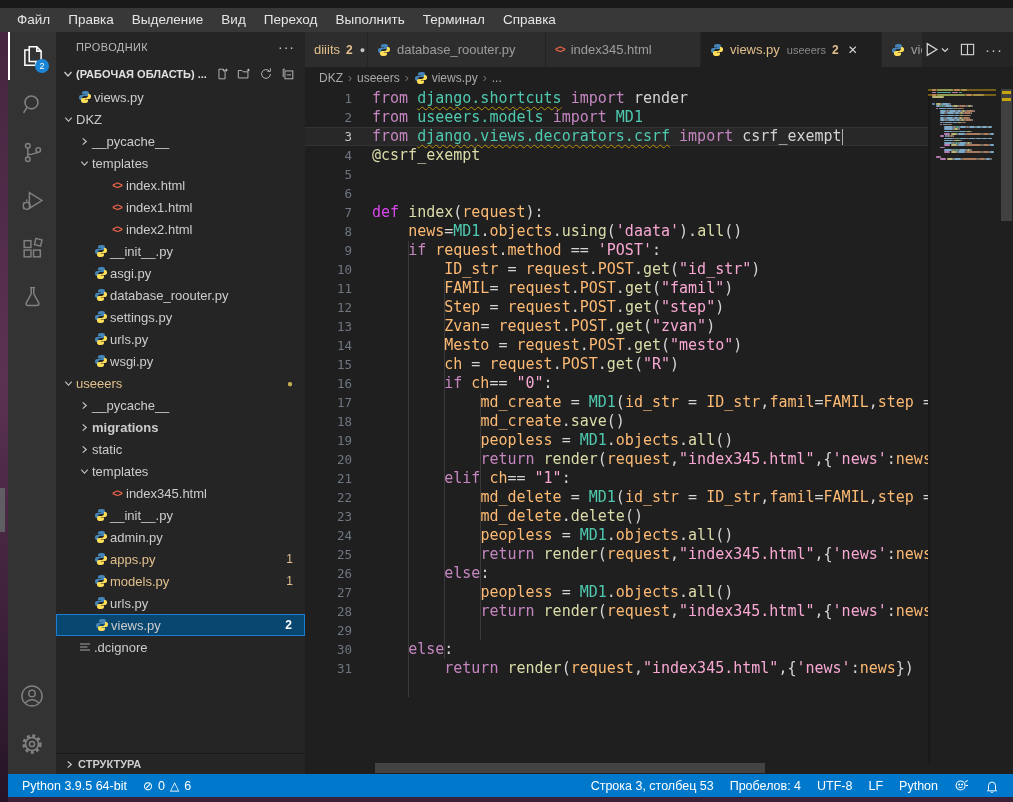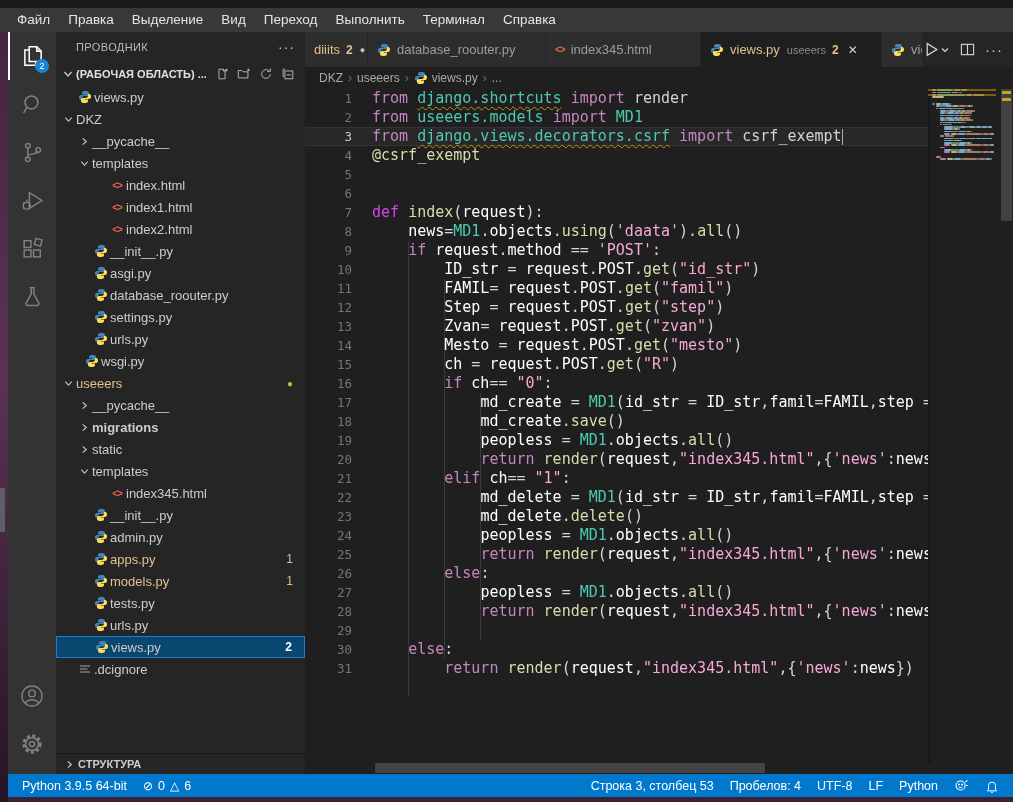--- a/index.html
+++ b/index.html
@@ -59,21 +59,21 @@
   .bc-sep{margin:0 5px;color:#6e6e6e}
   .bc-item{display:flex;align-items:center;gap:4px}
   
   #code{position:absolute;left:0;top:57px;width:623px;height:674px;overflow:hidden;font-family:"DejaVu Sans Mono","Liberation Mono",monospace;font-size:15px}
   .guide{position:absolute;width:1px;background:#3a3a3a}
   .code-row{position:absolute;left:0;width:623px;height:19px;display:flex;align-items:center}
   .code-row .ln{width:47px;min-width:47px;text-align:right;padding-right:20px;color:#6e7681;font-size:12.5px;font-family:"DejaVu Sans Mono",monospace}
   .code-row .lt{white-space:pre;line-height:19px}
   .code-row.cur{background:rgba(255,255,255,.045);border-top:1px solid #333;border-bottom:1px solid #333;box-sizing:border-box}
   .code-row.cur .ln{color:#c6c6c6}
-  .tk-k{color:#c586c0}.tk-d{color:#d946ef}.tk-f{color:#dcdcaa}.tk-m{color:#4ec9b0}.tk-v{color:#ffffff}.tk-s{color:#f9a8d4}.tk-p{color:#d4d4d4}
+  .tk-k{color:#c586c0}.tk-d{color:#d946ef}.tk-f{color:#dcdcaa}.tk-m{color:#4ec9b0}.tk-v{color:#fdba74}.tk-s{color:#f9a8d4}.tk-p{color:#d4d4d4}
   .wavy{text-decoration:underline;text-decoration-style:wavy;text-decoration-color:#b8930a;text-underline-offset:3px;text-decoration-thickness:1px}
   .cursor{display:inline-block;width:1.5px;height:16px;background:#aeafad;vertical-align:middle}
   
   #minimap{position:absolute;left:623px;top:57px;width:72px;height:674px;background:#1f1f1f;box-shadow:inset 3px 0 4px -3px rgba(0,0,0,.6)}
   .mm-row{position:relative;height:2.3px;display:flex;align-items:center;padding-left:4px}
   .mm-warn{position:absolute;left:0;top:0;width:68px;height:2.3px;background:rgba(190,150,20,.55)}
   .mm-seg{height:1.6px;border-radius:1px}
   #vscroll{position:absolute;left:695px;top:53px;width:13px;height:689px}
   #vscroll .slider{position:absolute;left:1px;top:4px;width:11px;height:132px;background:rgba(121,121,121,.38)}
   .ruler-mark{position:absolute;left:2px;width:9px;height:3px;background:#c7a50b}
@@ -305,21 +305,21 @@
       <div class="trow" style="padding-left: 20px;">
         <span class="chev"></span>
         <span class="ficon">
           <svg width="14" height="14" viewBox="0 0 14 14">
             <path fill="#4584b6" d="M6.8 1C4.9 1 4 1.8 4 3.2V4.5h3.2v.6H2.9C1.6 5.1 1 6.2 1 7.6c0 1.4.6 2.3 1.9 2.3H4V8.2C4 7 5 6 6.2 6h3C10.2 6 11 5.3 11 4.2V3.2C11 1.9 10 1 8.6 1z"></path>
             <path fill="#ffde57" d="M7.2 13c1.9 0 2.8-.8 2.8-2.2V9.5H6.8v-.6h4.3c1.3 0 1.9-1.1 1.9-2.5 0-1.4-.6-2.3-1.9-2.3H10v1.7C10 7 9 8 7.8 8h-3C3.8 8 3 8.7 3 9.8v1C3 12.1 4 13 5.4 13z"></path>
           </svg>
         </span>
         <span class="lbl">urls.py</span>
       </div>
-      <div class="trow" style="padding-left: 11px;">
+      <div class="trow" style="padding-left: 20px;">
         <span class="chev"></span>
         <span class="ficon">
           <svg width="14" height="14" viewBox="0 0 14 14">
             <path fill="#4584b6" d="M6.8 1C4.9 1 4 1.8 4 3.2V4.5h3.2v.6H2.9C1.6 5.1 1 6.2 1 7.6c0 1.4.6 2.3 1.9 2.3H4V8.2C4 7 5 6 6.2 6h3C10.2 6 11 5.3 11 4.2V3.2C11 1.9 10 1 8.6 1z"></path>
             <path fill="#ffde57" d="M7.2 13c1.9 0 2.8-.8 2.8-2.2V9.5H6.8v-.6h4.3c1.3 0 1.9-1.1 1.9-2.5 0-1.4-.6-2.3-1.9-2.3H10v1.7C10 7 9 8 7.8 8h-3C3.8 8 3 8.7 3 9.8v1C3 12.1 4 13 5.4 13z"></path>
           </svg>
         </span>
         <span class="lbl">wsgi.py</span>
       </div>
       <div class="trow mod" style="padding-left: 4px;">
@@ -404,30 +404,20 @@
       <div class="trow mod" style="padding-left: 20px;">
         <span class="chev"></span>
         <span class="ficon">
           <svg width="14" height="14" viewBox="0 0 14 14">
             <path fill="#4584b6" d="M6.8 1C4.9 1 4 1.8 4 3.2V4.5h3.2v.6H2.9C1.6 5.1 1 6.2 1 7.6c0 1.4.6 2.3 1.9 2.3H4V8.2C4 7 5 6 6.2 6h3C10.2 6 11 5.3 11 4.2V3.2C11 1.9 10 1 8.6 1z"></path>
             <path fill="#ffde57" d="M7.2 13c1.9 0 2.8-.8 2.8-2.2V9.5H6.8v-.6h4.3c1.3 0 1.9-1.1 1.9-2.5 0-1.4-.6-2.3-1.9-2.3H10v1.7C10 7 9 8 7.8 8h-3C3.8 8 3 8.7 3 9.8v1C3 12.1 4 13 5.4 13z"></path>
           </svg>
         </span>
         <span class="lbl">models.py</span>
         <span class="badge">1</span>
-      </div>
-      <div class="trow" style="padding-left: 20px;">
-        <span class="chev"></span>
-        <span class="ficon">
-          <svg width="14" height="14" viewBox="0 0 14 14">
-            <path fill="#4584b6" d="M6.8 1C4.9 1 4 1.8 4 3.2V4.5h3.2v.6H2.9C1.6 5.1 1 6.2 1 7.6c0 1.4.6 2.3 1.9 2.3H4V8.2C4 7 5 6 6.2 6h3C10.2 6 11 5.3 11 4.2V3.2C11 1.9 10 1 8.6 1z"></path>
-            <path fill="#ffde57" d="M7.2 13c1.9 0 2.8-.8 2.8-2.2V9.5H6.8v-.6h4.3c1.3 0 1.9-1.1 1.9-2.5 0-1.4-.6-2.3-1.9-2.3H10v1.7C10 7 9 8 7.8 8h-3C3.8 8 3 8.7 3 9.8v1C3 12.1 4 13 5.4 13z"></path>
-          </svg>
-        </span>
-        <span class="lbl">tests.py</span>
       </div>
       <div class="trow" style="padding-left: 20px;">
         <span class="chev"></span>
         <span class="ficon">
           <svg width="14" height="14" viewBox="0 0 14 14">
             <path fill="#4584b6" d="M6.8 1C4.9 1 4 1.8 4 3.2V4.5h3.2v.6H2.9C1.6 5.1 1 6.2 1 7.6c0 1.4.6 2.3 1.9 2.3H4V8.2C4 7 5 6 6.2 6h3C10.2 6 11 5.3 11 4.2V3.2C11 1.9 10 1 8.6 1z"></path>
             <path fill="#ffde57" d="M7.2 13c1.9 0 2.8-.8 2.8-2.2V9.5H6.8v-.6h4.3c1.3 0 1.9-1.1 1.9-2.5 0-1.4-.6-2.3-1.9-2.3H10v1.7C10 7 9 8 7.8 8h-3C3.8 8 3 8.7 3 9.8v1C3 12.1 4 13 5.4 13z"></path>
           </svg>
         </span>
         <span class="lbl">urls.py</span>

